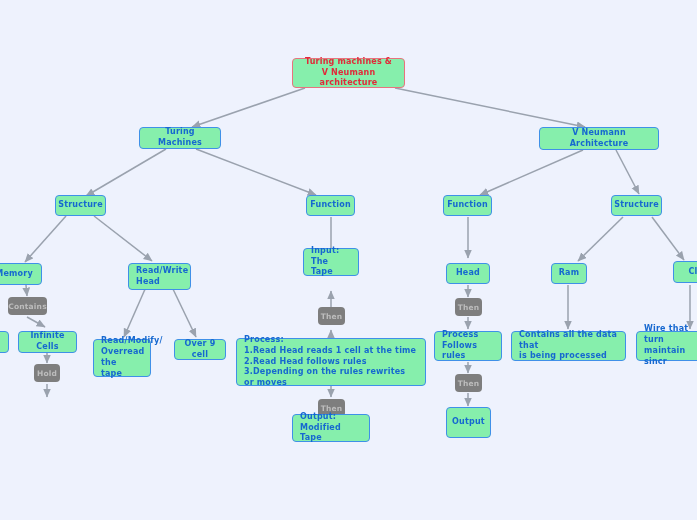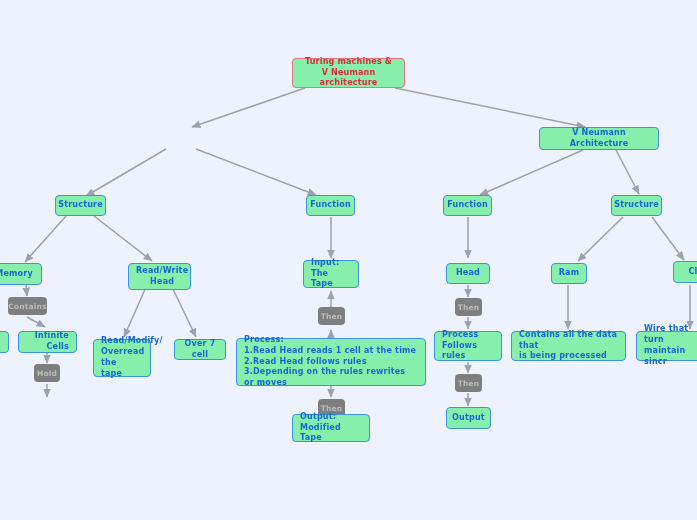--- a/index.html
+++ b/index.html
@@ -119,65 +119,66 @@
 
       <path d="M568,285 L568,329"></path>
 
       <path d="M690,285 L690,329"></path>
     </g>
   </svg>
 
   <div class="node root center" style="left:292px; top:58px; width:113px; height:30px;">Turing machines &amp;
 V Neumann architecture</div>
 
+  <div class="node center" style="left:139px; top:127px; width:82px; height:22px;">Turing Machines</div>
   <div class="node center" style="left:539px; top:127px; width:120px; height:23px;">V Neumann Architecture</div>
 
   <div class="node center" style="left:55px; top:195px; width:51px; height:21px;">Structure</div>
   <div class="node center" style="left:306px; top:195px; width:49px; height:21px;">Function</div>
   <div class="node center" style="left:443px; top:195px; width:49px; height:21px;">Function</div>
   <div class="node center" style="left:611px; top:195px; width:51px; height:21px;">Structure</div>
 
   <div class="node center" style="left:-17px; top:263px; width:59px; height:22px;">/Memory</div>
-  <div class="node" style="left:128px; top:263px; width:63px; height:27px;text-align:center;">Read/Write
+  <div class="node" style="left:128px; top:263px; width:63px; height:27px;">Read/Write
 Head</div>
 
   <div class="label" style="left:8px; top:297px; width:39px; height:18px;">Contains</div>
 
   <div class="node center" style="left:-9px; top:331px; width:18px; height:22px;"></div>
-  <div class="node center" style="left:18px; top:331px; width:59px; height:22px;text-align:right;">Infinite Cells</div>
+  <div class="node center" style="left:18px; top:331px; width:59px; height:22px;">Infinite Cells</div>
 
   <div class="label" style="left:34px; top:364px; width:26px; height:18px;">Hold</div>
 
 
   <div class="node" style="left:93px; top:339px; width:58px; height:38px;">Read/Modify/
 Overread the
 tape</div>
-  <div class="node center" style="left:174px; top:339px; width:52px; height:21px;">Over 7 cell</div>
+  <div class="node center" style="left:174px; top:339px; width:52px; height:21px;">Over 9 cell</div>
 
-  <div class="node" style="left:303px; top:260px; width:56px; height:28px;">Input:
+  <div class="node" style="left:303px; top:248px; width:56px; height:28px;">Input:
 The Tape</div>
   <div class="label" style="left:318px; top:307px; width:27px; height:18px;">Then</div>
 
   <div class="node" style="left:236px; top:338px; width:190px; height:48px;">Process:
 1.Read Head reads 1 cell at the time
 2.Read Head follows rules
 3.Depending on the rules rewrites or moves</div>
   <div class="label" style="left:318px; top:399px; width:27px; height:18px;">Then</div>
 
   <div class="node" style="left:292px; top:414px; width:78px; height:28px;">Output:
 Modified Tape</div>
 
   <div class="node center" style="left:446px; top:263px; width:44px; height:21px;">Head</div>
   <div class="label" style="left:455px; top:298px; width:27px; height:18px;">Then</div>
 
   <div class="node" style="left:434px; top:331px; width:68px; height:30px;">Process
 Follows rules</div>
   <div class="label" style="left:455px; top:374px; width:27px; height:18px;">Then</div>
 
-  <div class="node center" style="left:446px; top:407px; width:45px; height:22px;">Output</div>
+  <div class="node center" style="left:446px; top:407px; width:45px; height:31px;">Output</div>
 
   <div class="node center" style="left:551px; top:263px; width:36px; height:21px;">Ram</div>
   <div class="node" style="left:511px; top:331px; width:115px; height:30px;">Contains all the data that
 is being processed</div>
 
   <div class="node center" style="left:673px; top:261px; width:40px; height:22px;">Cl</div>
   <div class="node" style="left:636px; top:331px; width:80px; height:30px;">Wire that turn
 maintain sincr</div>
 
 </div>

